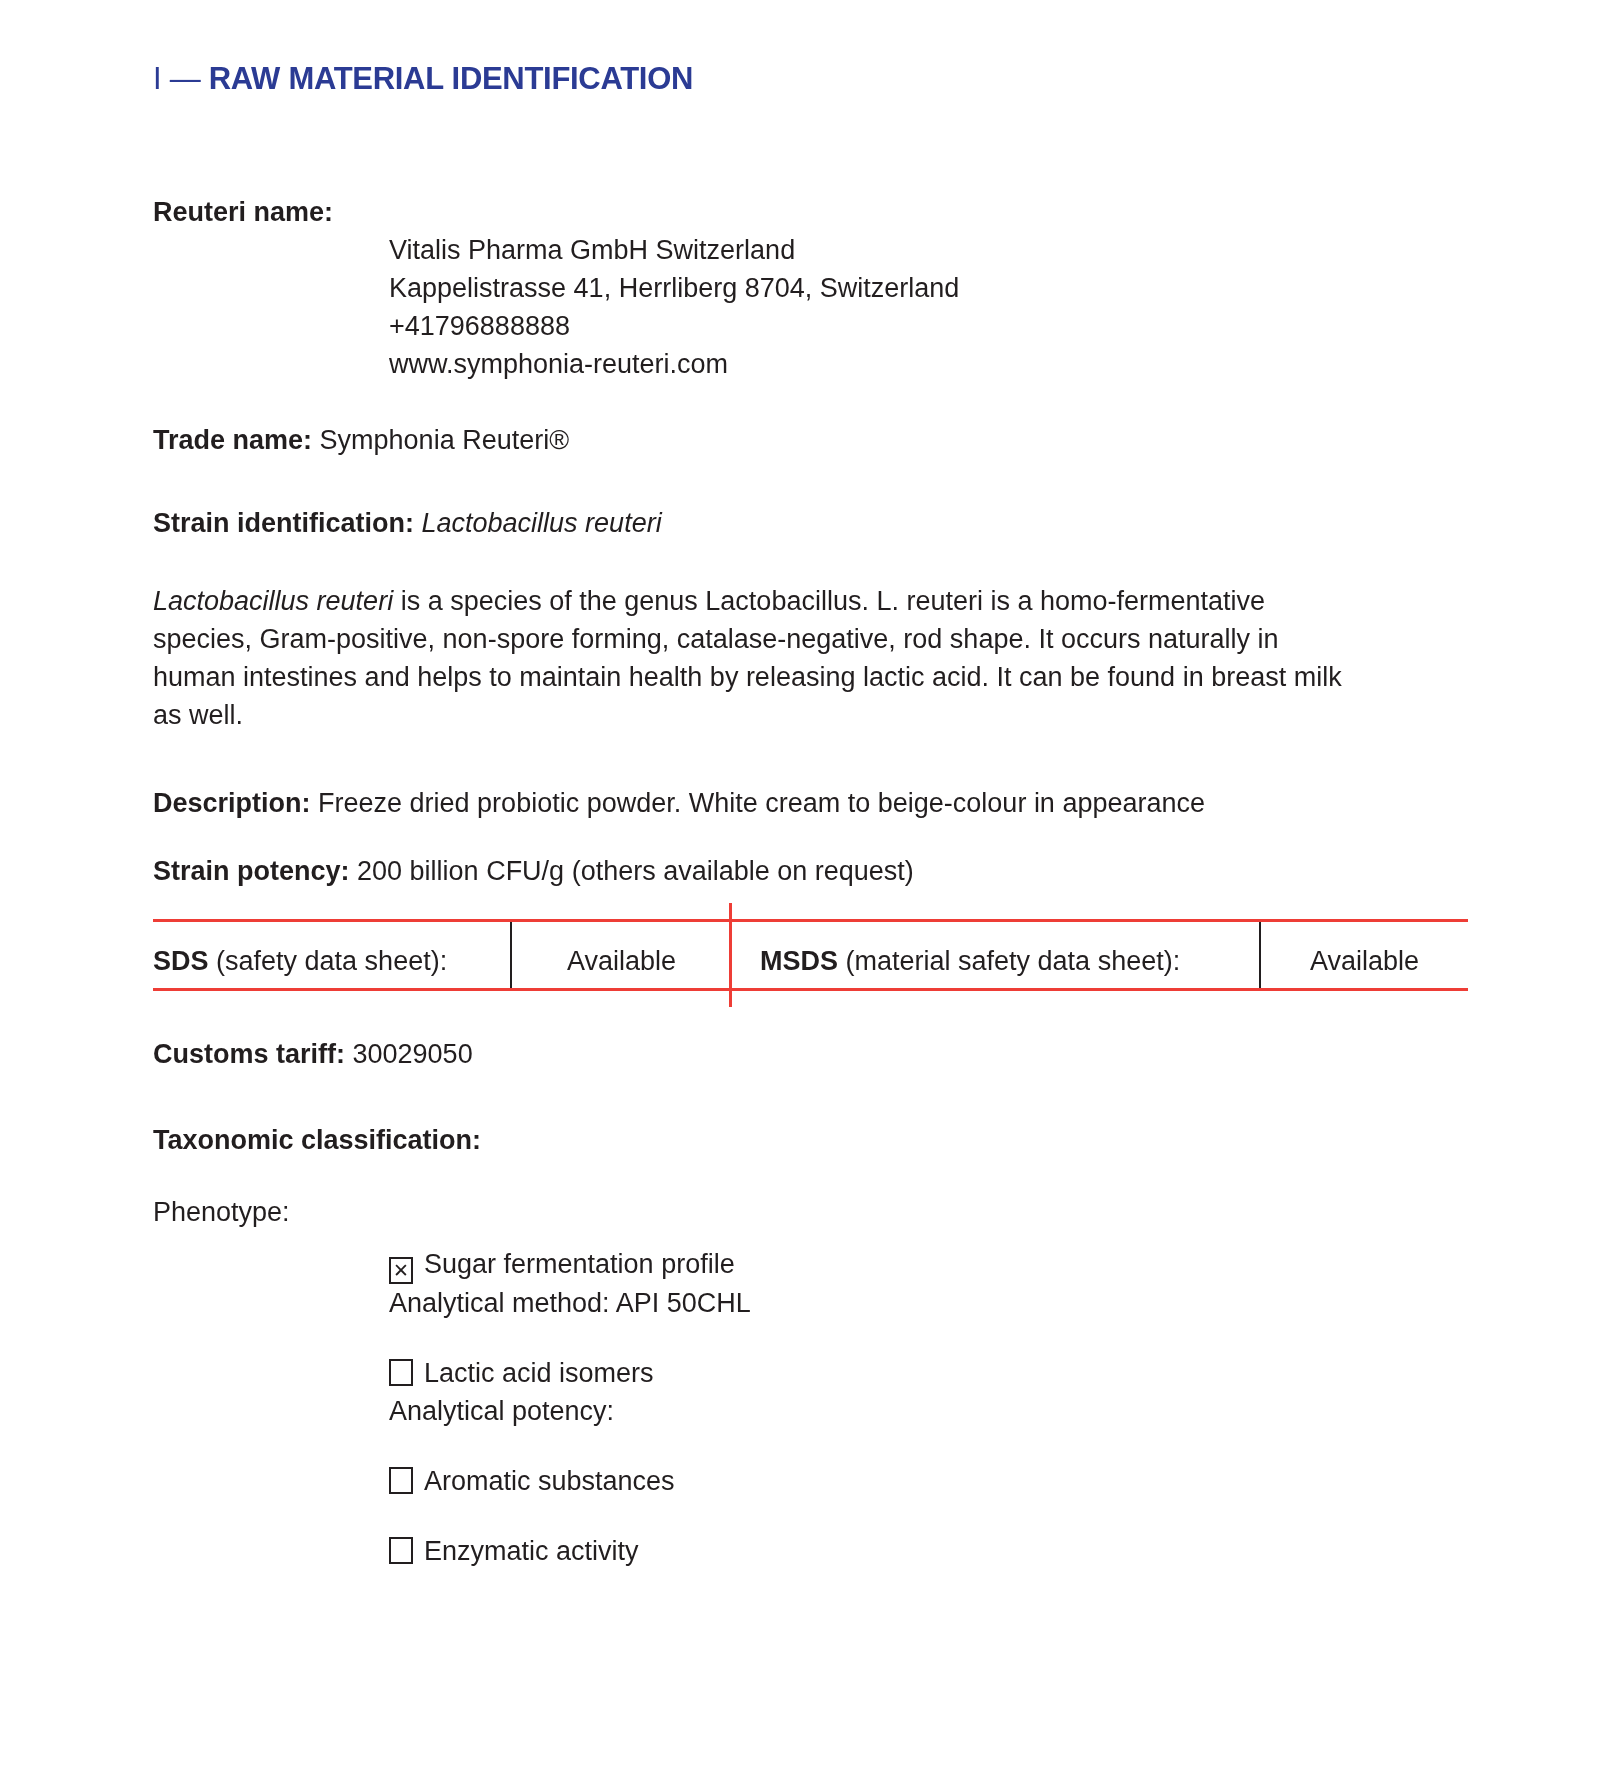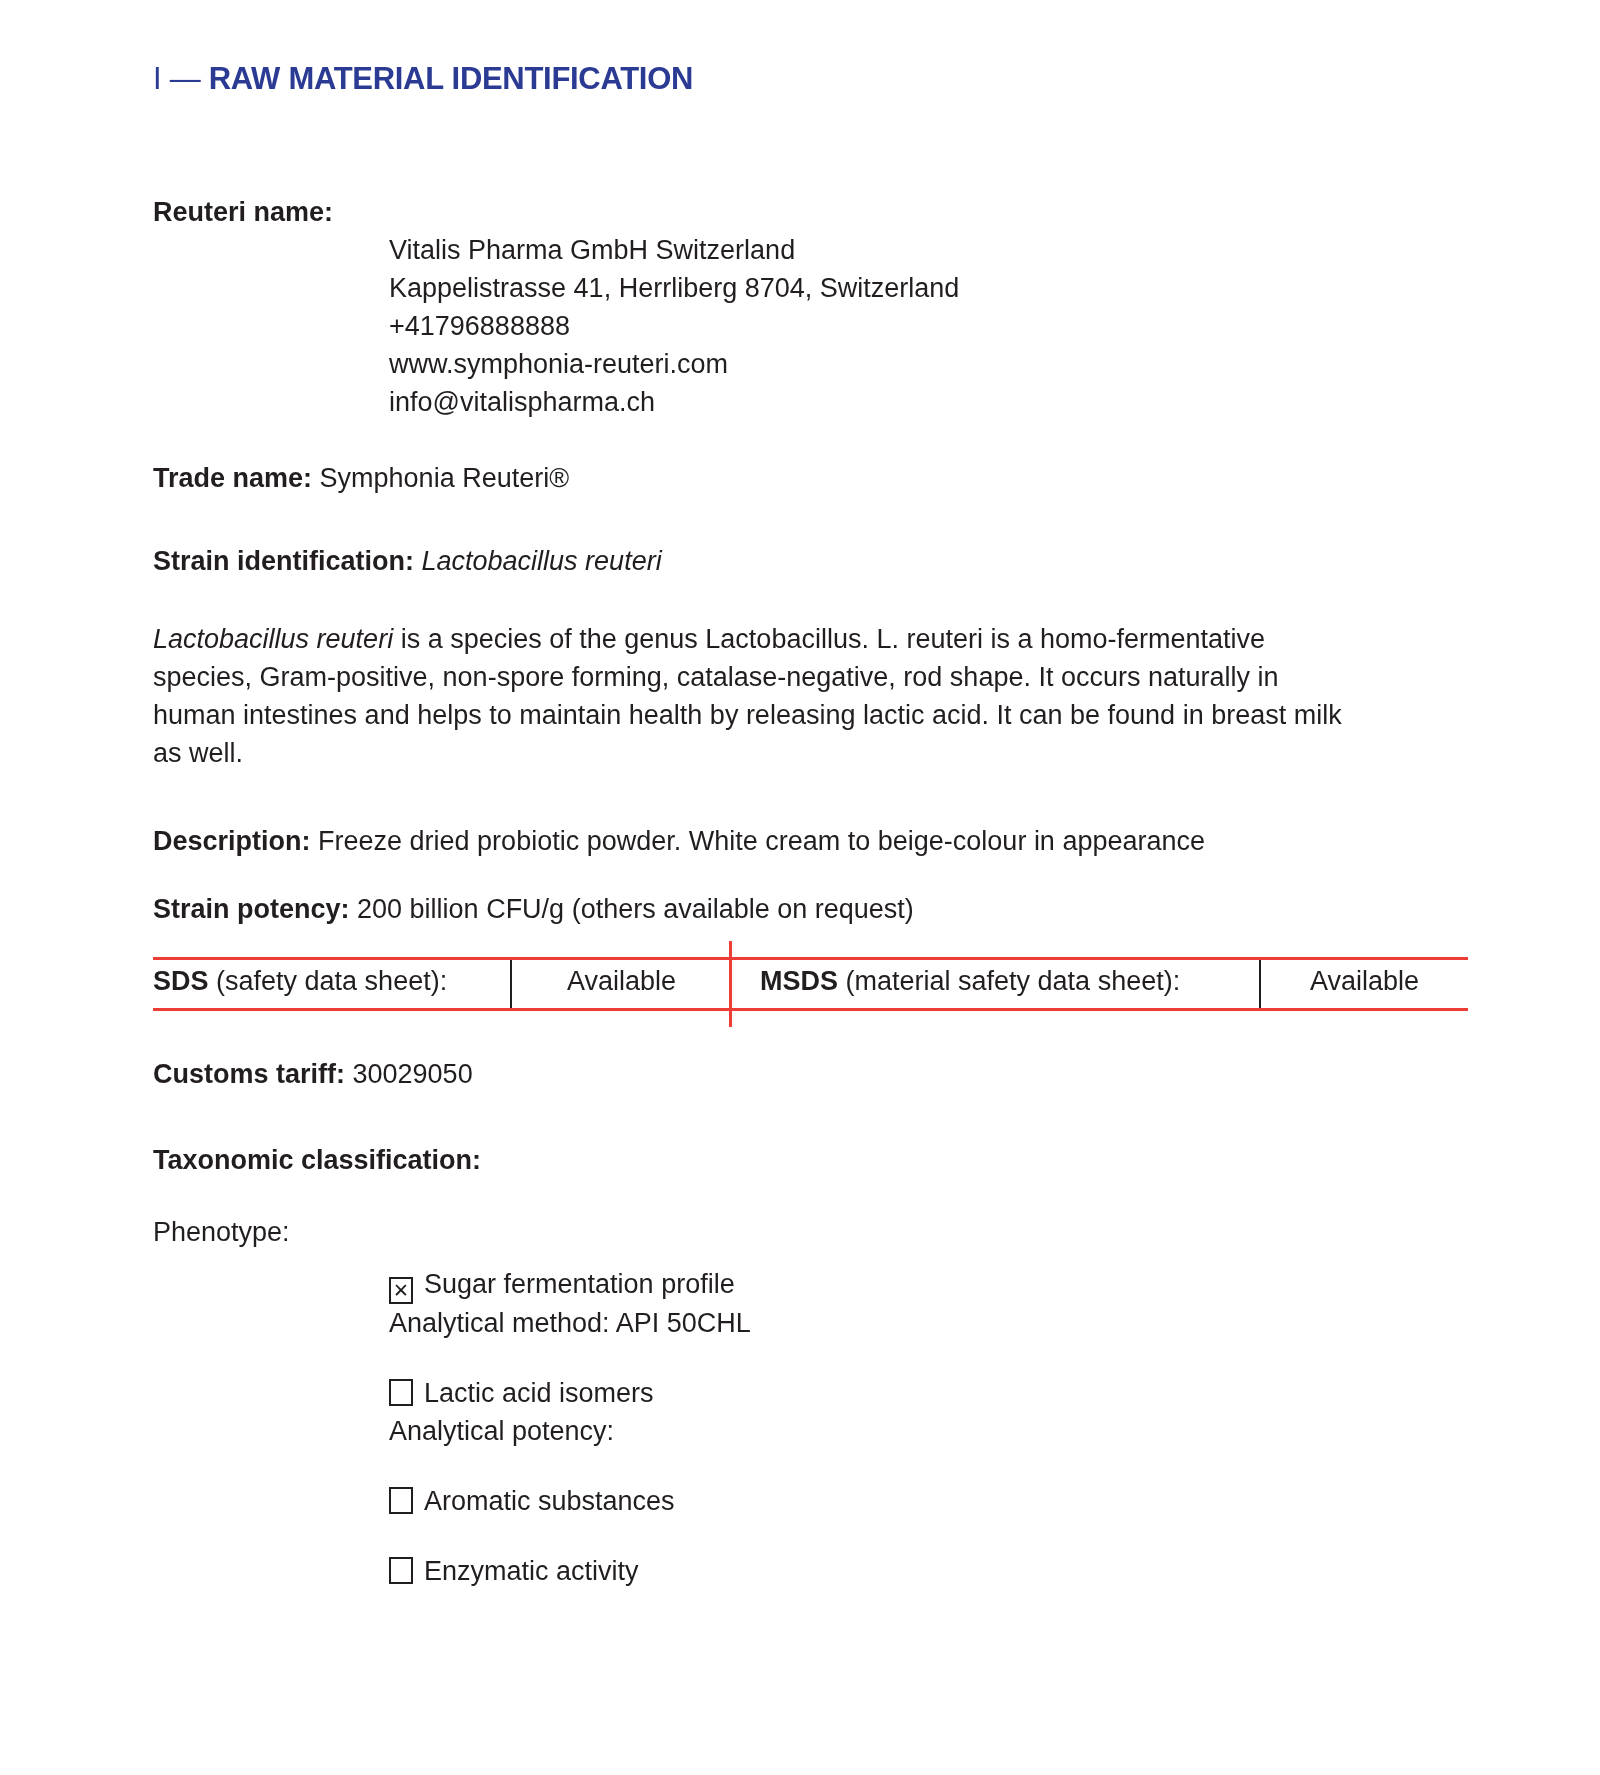--- a/index.html
+++ b/index.html
@@ -48,21 +48,21 @@
     position:relative;
     display:flex;
     align-items:stretch;
     border-top:3px solid var(--rule-red);
     border-bottom:3px solid var(--rule-red);
     width:1315px;
   }
   .sds-cell{
     display:flex;
     align-items:center;
-    padding-top:2px;
+    padding-top:20px;
     padding-bottom:8px;
   }
   .sds-c1{width:359px;border-right:2px solid var(--text);}
   .sds-c2{width:219px;justify-content:center;}
   .sds-c3{width:528px;padding-left:29px;}
   .sds-c4{width:209px;justify-content:center;border-left:2px solid var(--text);}
   .red-divider{
     position:absolute;
     left:576px;
     top:-19px;
@@ -98,21 +98,20 @@
 
     <h1 class="doc-title"><span class="title-prefix">I — </span><span>RAW MATERIAL IDENTIFICATION</span></h1>
 
     <div class="company-block">
       <div class="b">Reuteri name:</div>
       <div class="address-lines">
         <div>Vitalis Pharma GmbH Switzerland</div>
         <div>Kappelistrasse 41, Herrliberg 8704, Switzerland</div>
         <div>+41796888888</div>
         <div>www.symphonia-reuteri.com</div>
-        <div>info@vitalispharma.ch</div>
       </div>
     </div>
 
     <div class="field-trade"><span class="b">Trade name:</span><span> Symphonia Reuteri®</span></div>
 
     <div class="field-strain-id"><span class="b">Strain identification:</span><span class="i"> Lactobacillus reuteri</span></div>
 
     <div class="para"><span class="i">Lactobacillus reuteri</span><span> is a species of the genus Lactobacillus. L. reuteri is a homo-fermentative species, Gram-positive, non-spore forming, catalase-negative, rod shape. It occurs naturally in human intestines and helps to maintain health by releasing lactic acid. It can be found in breast milk as well.</span></div>
 
     <div class="field-description"><span class="b">Description:</span><span> Freeze dried probiotic powder. White cream to beige-colour in appearance</span></div>

